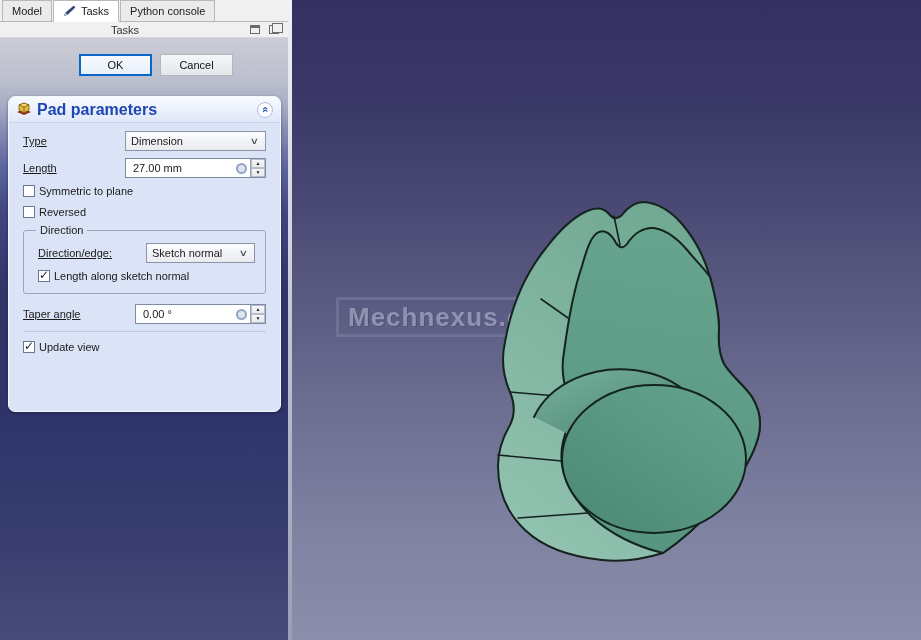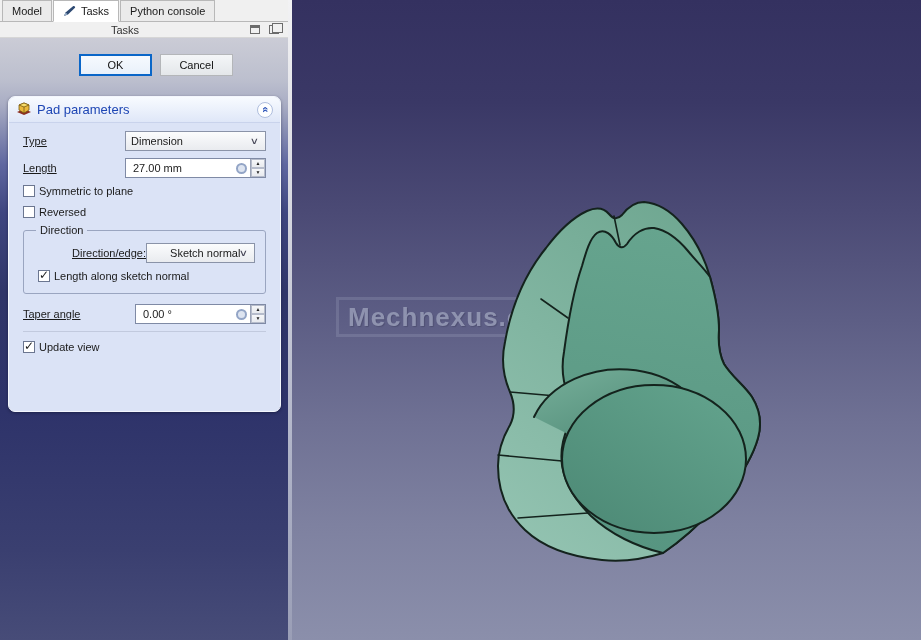--- a/index.html
+++ b/index.html
@@ -30,41 +30,41 @@
     background:linear-gradient(180deg,#cbccd6 0%,#bcbfce 7%,#a9adc4 11%,#8a90b4 15%,#5f67a0 21%,#3f4680 29%,#303669 42%,#2e336a 62%,#3a3f70 85%,#474c78 100%);}
   .btnrow{position:absolute;top:16px;left:0;width:288px;display:flex;justify-content:center;gap:8px;margin-left:12px;}
   .btn{width:73px;height:22px;display:flex;align-items:center;justify-content:center;
        background:linear-gradient(#f4f6f8,#e4e7ea);border:1px solid #b4b6b9;color:#111;}
   .btn.default{border:2px solid var(--accent);background:linear-gradient(#f6fafe,#e9f1fa);}
 
   .taskbox{position:absolute;left:8px;top:58px;width:273px;height:316px;background:var(--task-box-bg);
            border:1px solid #f3f6fc;border-radius:7px;box-shadow:0 1px 3px rgba(10,15,40,.45);overflow:hidden;}
   .boxheader{height:26px;display:flex;align-items:center;padding:0 7px;gap:5px;
              background:linear-gradient(#f8fbff,#dfe7f8);border-bottom:1px solid #c9d3ec;}
-  .boxheader .htxt{color:var(--task-header-text);font-weight:normal;font-size:13px;flex:1;}
+  .boxheader .htxt{color:var(--task-header-text);font-weight:bold;font-size:16px;flex:1;}
   .collapse{width:16px;height:16px;border-radius:50%;border:1px solid #aebddd;background:#fdfeff;
             display:flex;align-items:center;justify-content:center;color:#2a52b8;font-weight:bold;}
   .collapse .chev{display:inline-block;transform:rotate(90deg);font-size:11px;line-height:1;}
 
   .boxbody{padding:8px 14px 0 14px;position:relative;}
   .row{display:flex;align-items:center;margin-bottom:7px;}
   .row .lbl{width:102px;text-decoration:underline;}
   .combo{flex:1;height:20px;background:linear-gradient(#fbfcfd,#e9ebef);border:1px solid #8a93a8;
          display:flex;align-items:center;padding:0 5px;position:relative;}
   .combo .val{flex:1;}
   .combo .chevdn{color:#445;font-size:9px;transform:scaleX(1.4);margin-right:2px;}
   .spinfield{flex:1;height:20px;background:#fff;border:1px solid #7f8aa5;display:flex;align-items:stretch;position:relative;}
   .spinfield .val{flex:1;display:flex;align-items:center;padding-left:7px;}
   .fx{width:11px;height:11px;border-radius:50%;border:2px solid #93a5c6;background:#dde4f0;align-self:center;margin-right:3px;}
   .spinner{width:15px;display:flex;flex-direction:column;border-left:1px solid #9aa2b5;}
   .spinbtn{flex:1;background:linear-gradient(#f6f7f9,#e8eaee);border:1px solid #b6bccb;display:flex;align-items:center;justify-content:center;font-size:5px;color:#222;line-height:1;}
   .checkrow{display:flex;align-items:center;gap:4px;margin-bottom:9px;}
   .checkbox{width:12px;height:12px;background:#fff;border:1px solid #6b7690;position:relative;flex:none;}
   .checkbox.checked::after{content:"✓";position:absolute;left:0px;top:-3px;font-size:12px;font-weight:bold;color:#1c1c1c;}
-  .groupbox{border:1px solid #9aa5c0;border-radius:3px;margin:12px 0 10px 0;padding:12px 10px 2px 14px;position:relative;text-align:right;}
+  .groupbox{border:1px solid #9aa5c0;border-radius:3px;margin:12px 0 10px 0;padding:12px 10px 2px 14px;position:relative;}
   .grouplegend{position:absolute;top:-7px;left:12px;background:var(--task-box-bg);padding:0 4px;}
   .sep{height:1px;background:#c2cade;margin:4px 0 9px 0;}
 
   .splitter{width:4px;height:640px;background:linear-gradient(180deg,#f2f2f4 0%,#d9dae2 30%,#b0b4c8 70%,#9a9eb6 100%);}
 
   
   .viewport{width:629px;height:640px;position:relative;
     background:linear-gradient(180deg,#343160 0%,#3a3866 16%,#4b4a75 33%,#5d5e85 50%,#6f7194 66%,#7e81a0 82%,#8b8fab 100%);}
   .watermark{position:absolute;left:44px;top:297px;width:240px;height:40px;
     border:3px solid rgba(165,171,195,.40);color:var(--watermark);opacity:.62;

